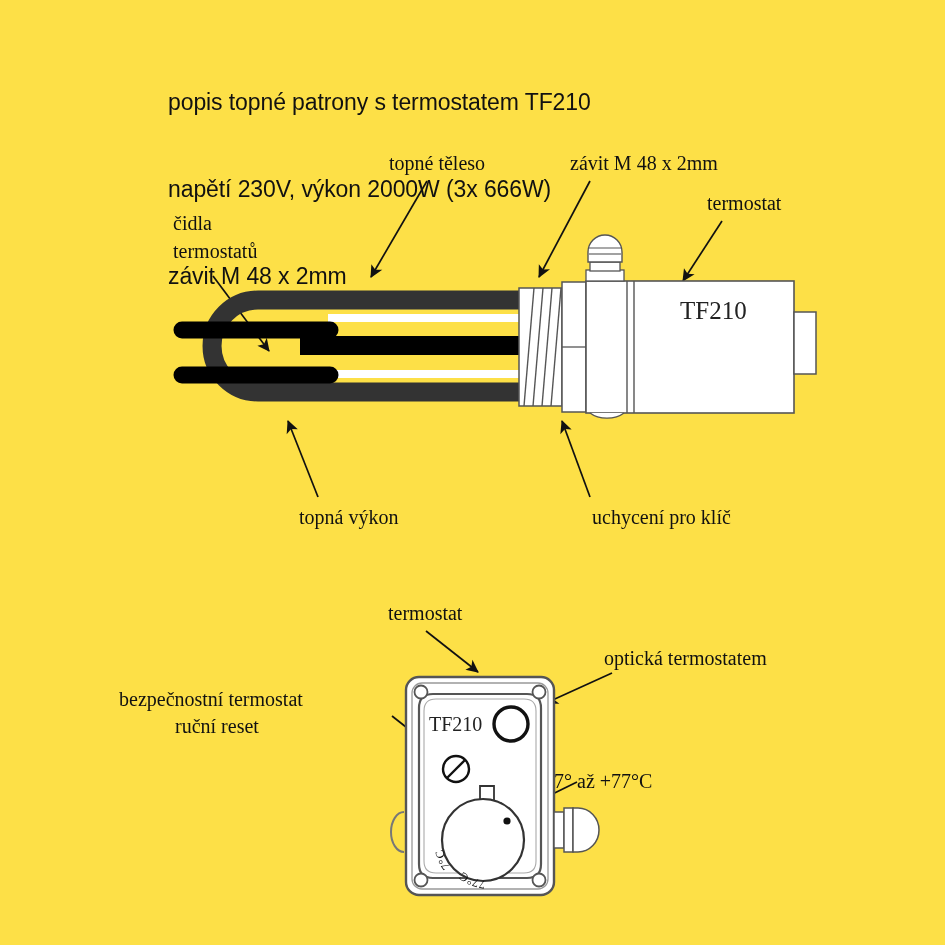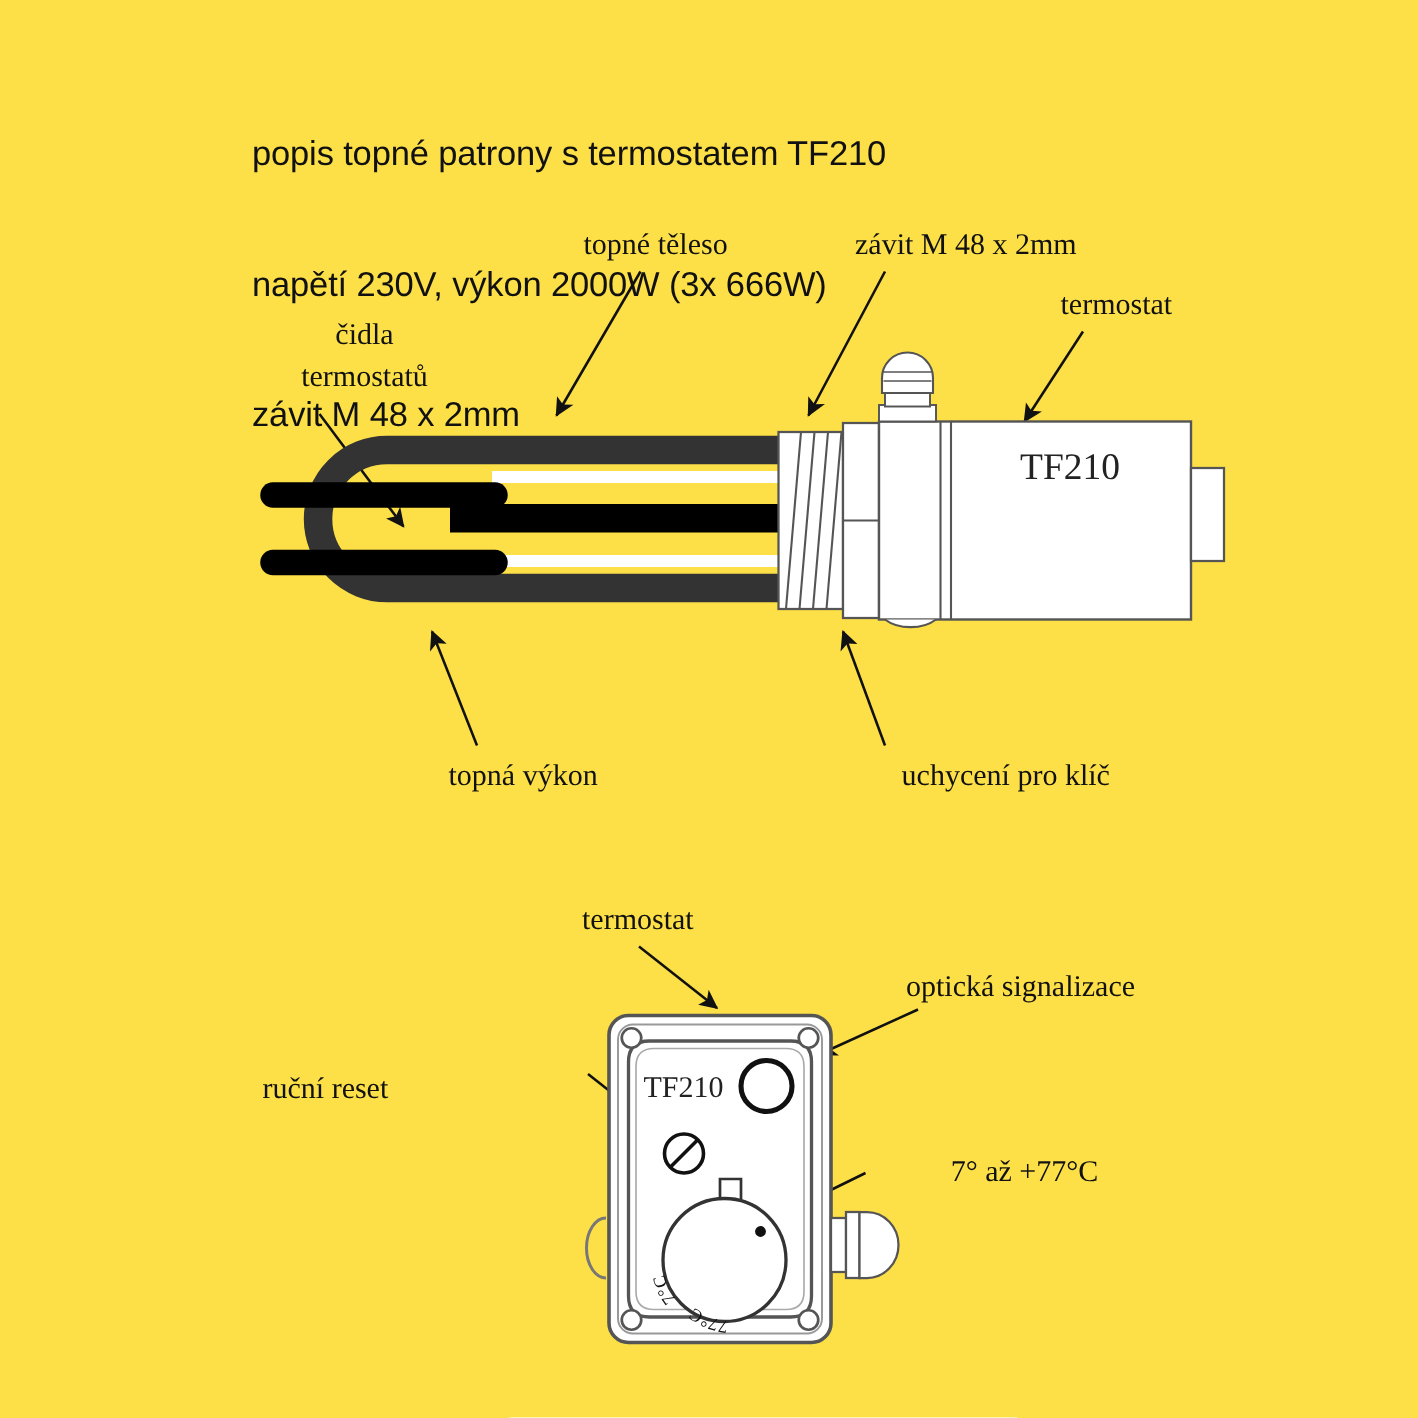--- a/index.html
+++ b/index.html
@@ -29,21 +29,21 @@
   }
   .heading div { white-space: pre; }
   .lbl {
     position: absolute;
     font-family: "Liberation Serif", serif;
     font-size: 20px;
     line-height: 25px;
     color: #111;
     white-space: pre;
   }
-  .lbl.center { text-align: center; }
+  .lbl.center { text-align: left; }
   svg { position: absolute; left: 0; top: 0; overflow: visible; }
   .vector { position: absolute; left: 0; top: 0; width: 945px; height: 945px; }
 </style>
 </head>
 <body>
 
 <div id="page">
 
   <div class="heading">
     <div>popis topné patrony s termostatem TF210</div>
@@ -55,26 +55,27 @@
 
   <div class="lbl" style="left:570px; top:151px;">závit M 48 x 2mm</div>
 
   <div class="lbl" style="left:707px; top:191px;">termostat</div>
 
   <div class="lbl center" style="left:173px; top:211px; width:140px;">čidla</div>
   <div class="lbl center" style="left:173px; top:239px; width:140px;">termostatů</div>
 
   <div class="lbl" style="left:299px; top:505px;">topná výkon</div>
 
-  <div class="lbl center" style="left:563px; top:505px; width:215px;">uchycení pro klíč</div>
+  <div class="lbl center" style="left:592px; top:505px; width:215px;">uchycení pro klíč</div>
 
   <div class="lbl" style="left:388px; top:601px;">termostat</div>
 
-  <div class="lbl" style="left:604px; top:646px;">optická signalizace</div>
-
+  <div class="lbl" style="left:604px; top:646px;">optická termostatem</div>
+
+  <div class="lbl" style="left:119px; top:687px;">bezpečnostní termostat</div>
   <div class="lbl" style="left:175px; top:714px;">ruční reset</div>
 
   <div class="lbl center" style="left:554px; top:769px; width:258px;">7° až +77°C</div>
 
   <svg class="vector" viewBox="0 0 945 945">
     <defs>
       <marker id="arrowhead" markerWidth="9" markerHeight="9" refX="7.4" refY="4.2" orient="auto" markerUnits="strokeWidth">
         <path d="M0.4,0.6 L8,4.2 L0.8,7.8 L2.4,4.2 Z" fill="#111"></path>
       </marker>
     </defs>

